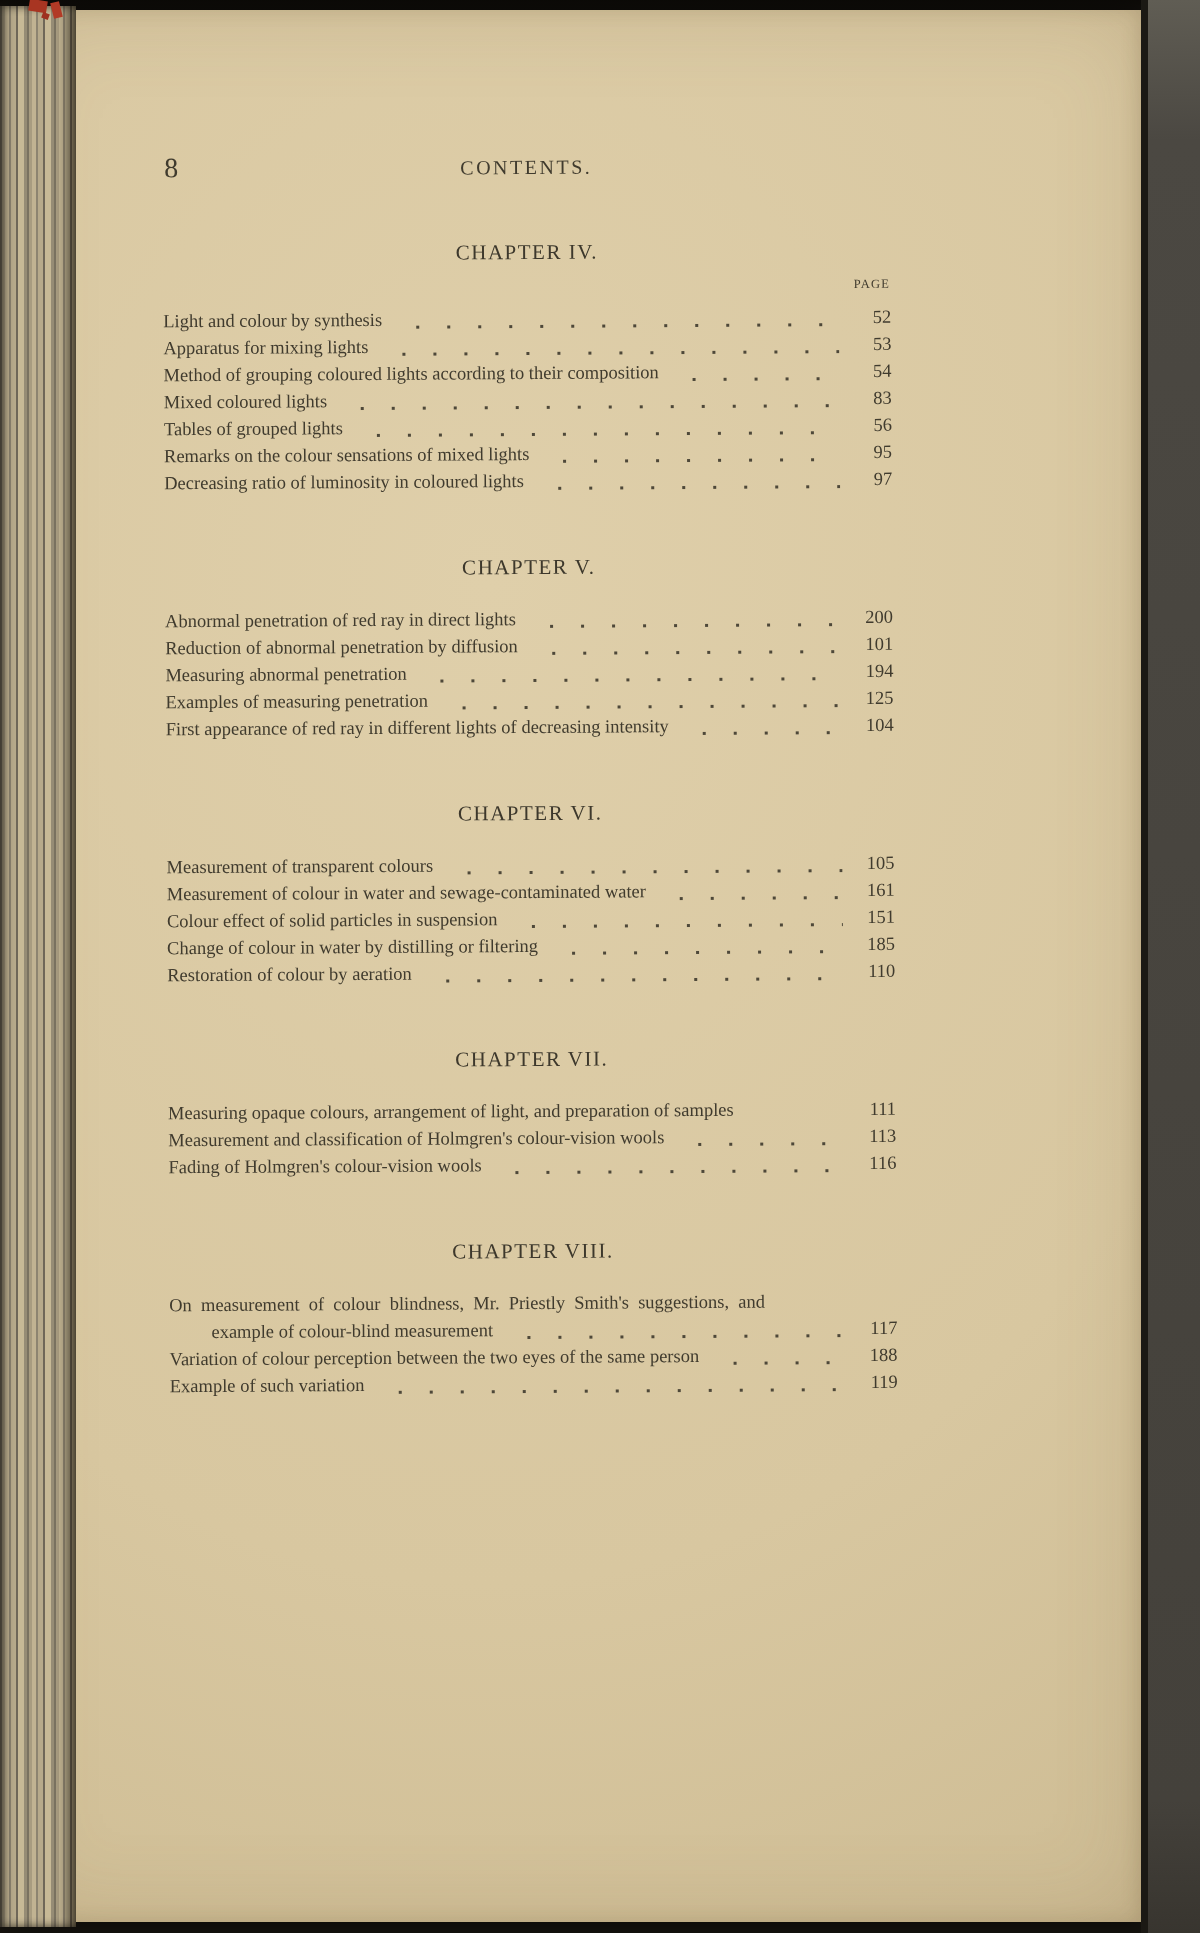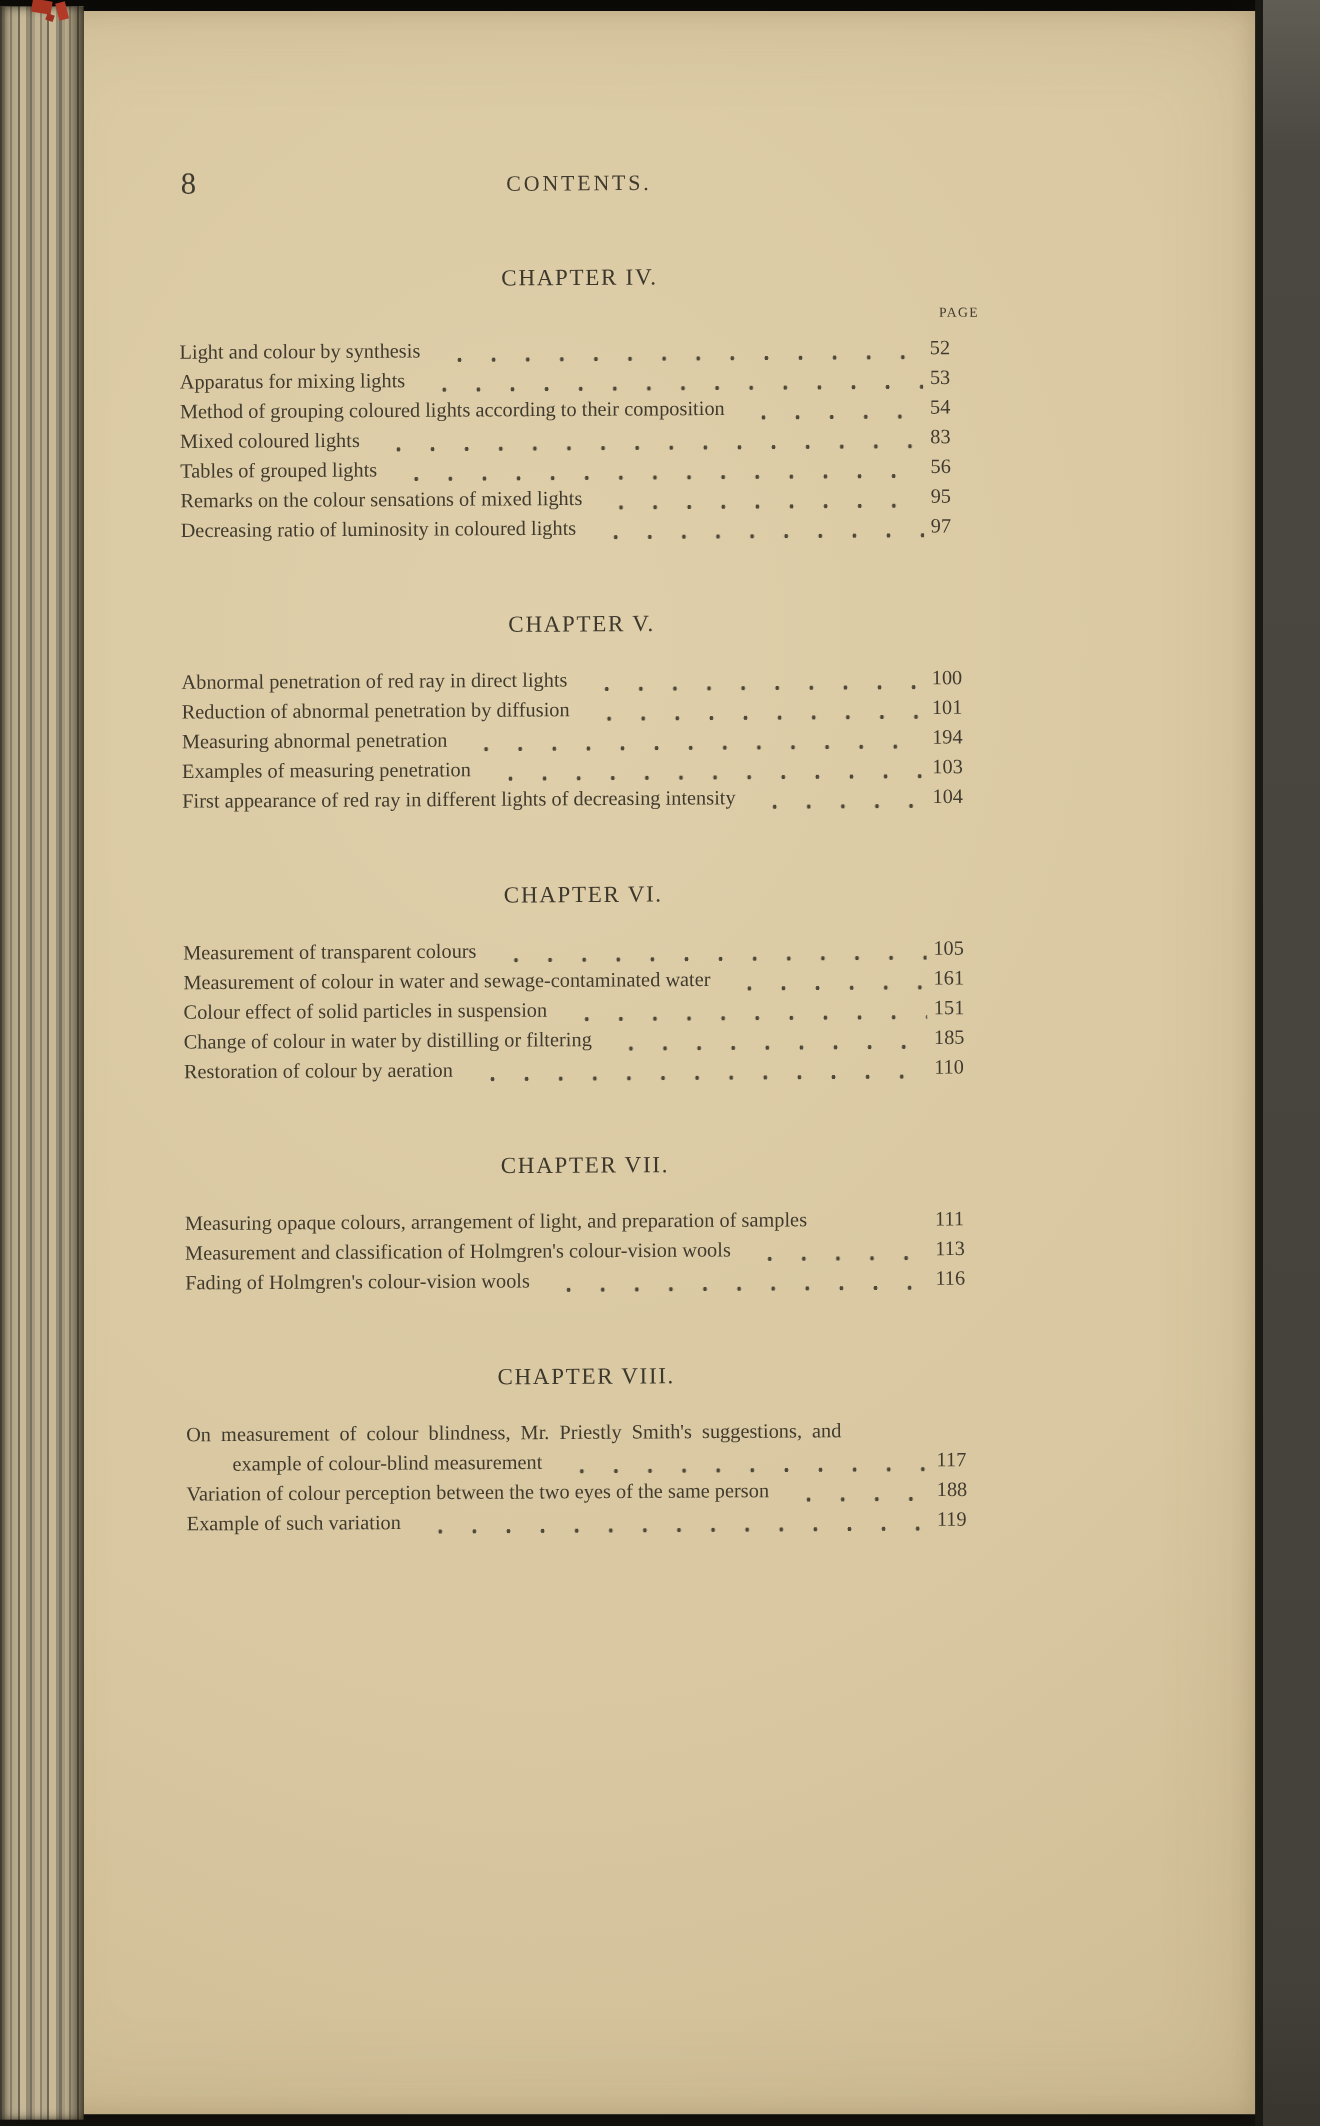--- a/index.html
+++ b/index.html
@@ -66,21 +66,21 @@
   .entry.wide { word-spacing: 4.5px; }
   .entry-text { white-space: nowrap; }
   .leader {
     flex: 1; margin: 0 6px 0 12px;
     background-image: radial-gradient(circle, #4e4839 1.7px, rgba(0,0,0,0) 1.9px);
     background-size: 31px 27px;
     background-position: 8px 7px;
     background-repeat: repeat-x;
   }
   .leader.no-dots { background: none; }
-  .entry-page { min-width: 46px; text-align: left; white-space: nowrap; }
+  .entry-page { min-width: 46px; text-align: right; white-space: nowrap; }
 </style>
 </head>
 <body>
 
 <div class="scan">
   <div class="page">
     <div class="page-inner">
       <div class="page-header">
         <span class="folio">8</span>
         <span class="contents-title">CONTENTS.</span>
@@ -128,36 +128,36 @@
             </div>
   </section>
 
   <section class="chapter">
     <h2 class="chapter-heading">CHAPTER V.</h2>
 
     <div class="entries">
               <div class="entry">
                 <span class="entry-text">Abnormal penetration of red ray in direct lights</span>
                 <span class="leader"></span>
-                <span class="entry-page">100</span>
+                <span class="entry-page">200</span>
               </div>
               <div class="entry">
                 <span class="entry-text">Reduction of abnormal penetration by diffusion</span>
                 <span class="leader"></span>
                 <span class="entry-page">101</span>
               </div>
               <div class="entry">
                 <span class="entry-text">Measuring abnormal penetration</span>
                 <span class="leader"></span>
                 <span class="entry-page">194</span>
               </div>
               <div class="entry">
                 <span class="entry-text">Examples of measuring penetration</span>
                 <span class="leader"></span>
-                <span class="entry-page">103</span>
+                <span class="entry-page">125</span>
               </div>
               <div class="entry">
                 <span class="entry-text">First appearance of red ray in different lights of decreasing intensity</span>
                 <span class="leader"></span>
                 <span class="entry-page">104</span>
               </div>
             </div>
   </section>
 
   <section class="chapter">

